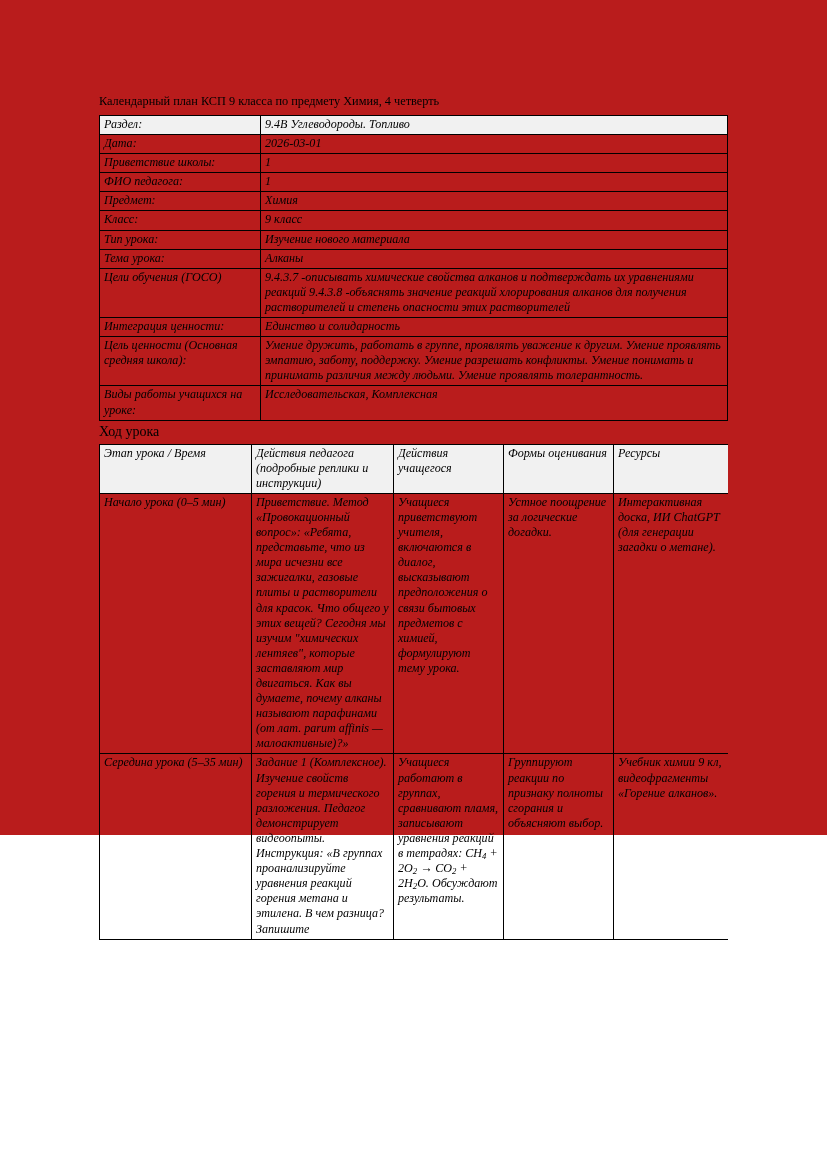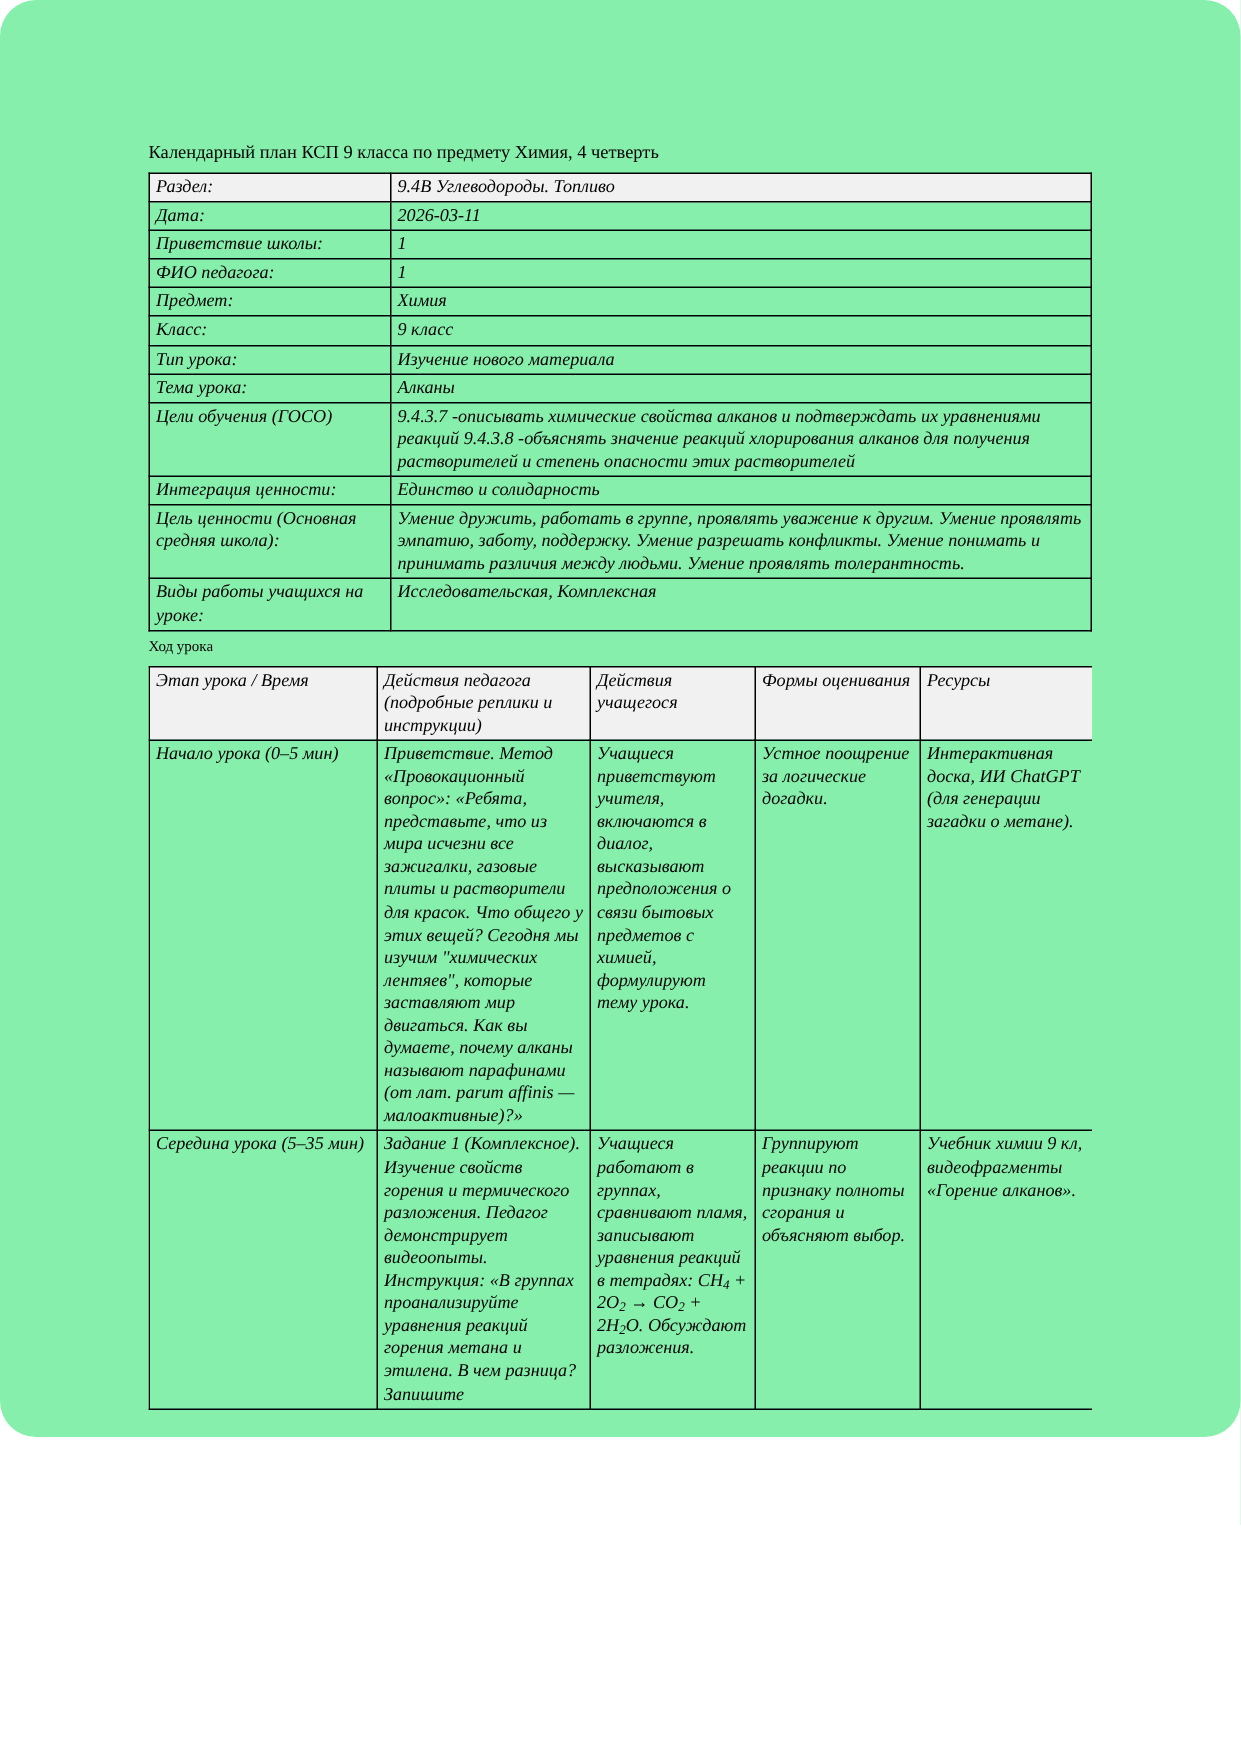--- a/index.html
+++ b/index.html
@@ -14,41 +14,40 @@
     overflow: hidden;
     font-family: "Liberation Serif", "DejaVu Serif", serif;
     color: #000000;
   }
 
   .page {
     position: absolute;
     left: 0;
     top: 0;
     width: 827px;
-    height: 958px;
-    background: #86efac;
-    border-radius: 24px;
+    height: 835px;
+    background: #b91c1c;
   }
 
   .content {
     position: absolute;
     left: 99px;
     top: 94px;
     width: 629px;
   }
 
   .doc-title {
     font-size: 12.3px;
     line-height: 15px;
     margin-bottom: 6px;
     white-space: nowrap;
   }
 
   .section-label {
-    font-size: 10px;
+    font-size: 14px;
     line-height: 15px;
     margin-top: 3px;
     margin-bottom: 5px;
   }
 
   table.kv, table.flow {
     border-collapse: collapse;
     width: 629px;
     table-layout: fixed;
     font-size: 12.1px;
@@ -112,21 +111,21 @@
     <div class="doc-title">Календарный план КСП 9 класса по предмету Химия, 4 четверть</div>
 
     <table class="kv">
       <tbody>
         <tr class="shaded">
           <td class="key">Раздел:</td>
           <td class="val">9.4B Углеводороды. Топливо</td>
         </tr>
         <tr>
           <td class="key">Дата:</td>
-          <td class="val">2026-03-11</td>
+          <td class="val">2026-03-01</td>
         </tr>
         <tr>
           <td class="key">Приветствие школы:</td>
           <td class="val">1</td>
         </tr>
         <tr>
           <td class="key">ФИО педагога:</td>
           <td class="val">1</td>
         </tr>
         <tr>
@@ -188,21 +187,21 @@
           <tr>
             <td class="body-cell">Начало урока (0–5 мин)</td>
             <td class="body-cell">Приветствие. Метод «Провокационный вопрос»: «Ребята, представьте, что из мира исчезни все зажигалки, газовые плиты и растворители для красок. Что общего у этих вещей? Сегодня мы изучим "химических лентяев", которые заставляют мир двигаться. Как вы думаете, почему алканы называют парафинами (от лат. parum affinis — малоактивные)?»</td>
             <td class="body-cell">Учащиеся приветствуют учителя, включаются в диалог, высказывают предположения о связи бытовых предметов с химией, формулируют тему урока.</td>
             <td class="body-cell">Устное поощрение за логические догадки.</td>
             <td class="body-cell">Интерактивная доска, ИИ ChatGPT (для генерации загадки о метане).</td>
           </tr>
           <tr>
             <td class="body-cell">Середина урока (5–35 мин)</td>
             <td class="body-cell">Задание 1 (Комплексное). Изучение свойств горения и термического разложения. Педагог демонстрирует видеоопыты. Инструкция: «В группах проанализируйте уравнения реакций горения метана и этилена. В чем разница? Запишите</td>
-            <td class="body-cell"><span>Учащиеся работают в группах, сравнивают пламя, записывают уравнения реакций в тетрадях: CH</span><sub>4</sub><span> + 2O</span><sub>2</sub><span> → CO</span><sub>2</sub><span> + 2H</span><sub>2</sub><span>O. Обсуждают разложения.</span></td>
+            <td class="body-cell"><span>Учащиеся работают в группах, сравнивают пламя, записывают уравнения реакций в тетрадях: CH</span><sub>4</sub><span> + 2O</span><sub>2</sub><span> → CO</span><sub>2</sub><span> + 2H</span><sub>2</sub><span>O. Обсуждают результаты.</span></td>
             <td class="body-cell">Группируют реакции по признаку полноты сгорания и объясняют выбор.</td>
             <td class="body-cell">Учебник химии 9 кл, видеофрагменты «Горение алканов».</td>
           </tr>
         </tbody>
       </table>
     </div>
 
   </div>
 </div>
 

